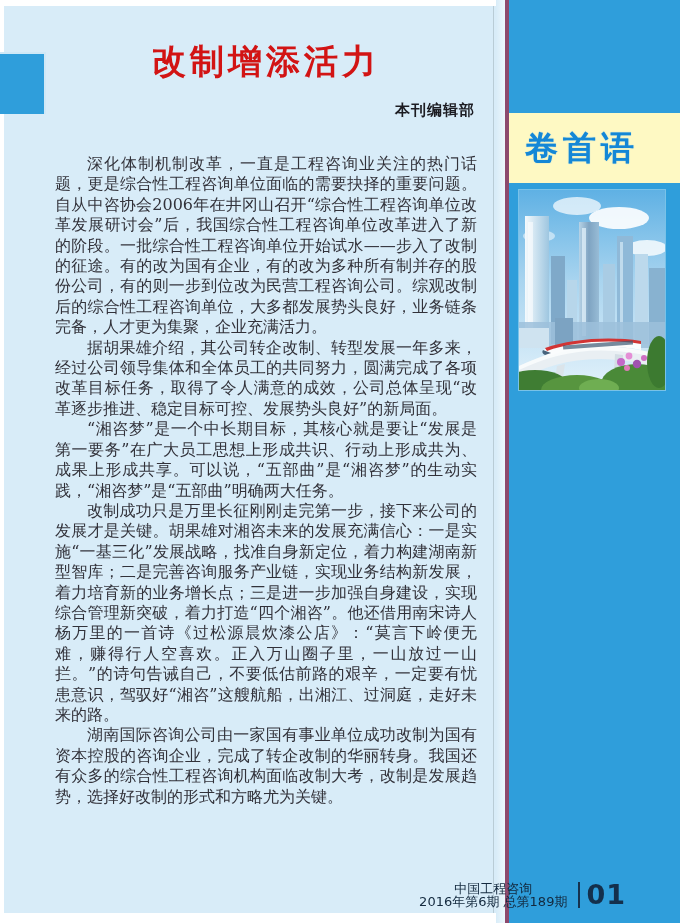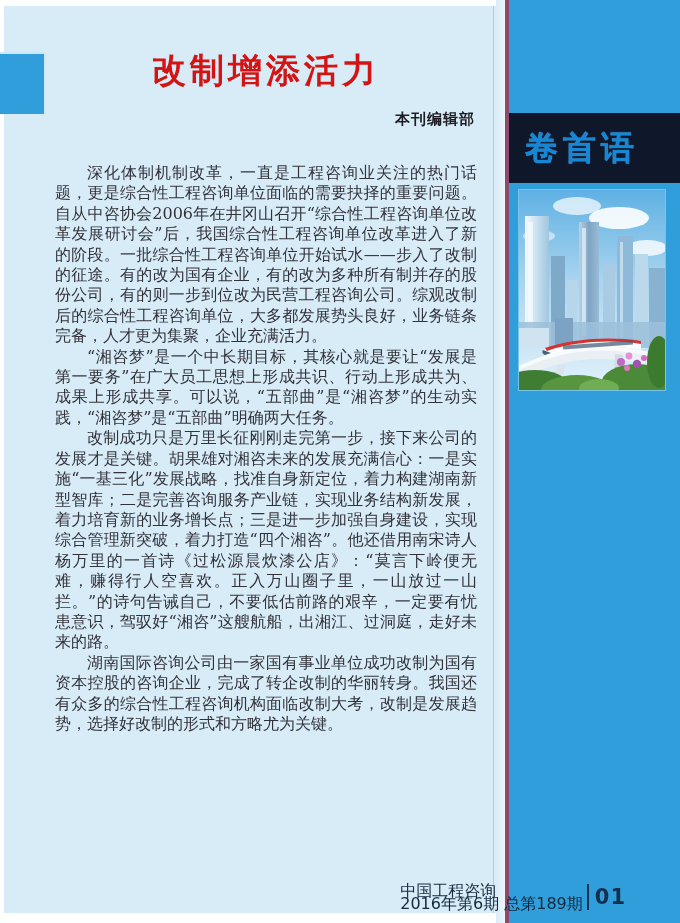--- a/index.html
+++ b/index.html
@@ -30,56 +30,56 @@
     background:#2f9edb;
     border-top:2px solid #cfe8f6;border-right:2px solid #cfe8f6;
   }
   
   .sidebar{
     position:absolute;left:509px;top:0;width:171px;height:923px;
     background:#2f9edb;
   }
   .label-band{
     position:absolute;left:0;top:113px;width:171px;height:70px;
-    background:#0f172a;display:flex;align-items:center;
+    background:#fef9c3;display:flex;align-items:center;
   }
   .section-label{
     margin-left:16px;
     font-family:"DejaVu Sans","Liberation Sans",sans-serif;
     font-weight:bold;font-size:33px;color:#1487d6;letter-spacing:5px;
     text-shadow:0 0 1px #5db2e8;
   }
   .photo-frame{
     position:absolute;left:10px;top:190px;width:146px;height:200px;
     box-shadow:0 0 0 1px #79c2e8;
     overflow:hidden;
   }
   .photo-frame svg{display:block;}
   
   .footer{
     position:absolute;right:54px;bottom:13px;
     display:flex;align-items:center;
     font-family:"DejaVu Sans","Liberation Sans",sans-serif;
   }
   .issue-block{
-    text-align:left;color:#13293e;font-size:16px;line-height:13px;
-    margin-right:4px;white-space:nowrap;
+    text-align:center;color:#13293e;font-size:13px;line-height:13px;
+    margin-right:11px;white-space:nowrap;
   }
   .footer-bar{
     width:2px;height:26px;background:#16324e;margin-right:6px;
   }
   .page-number{
-    font-size:21px;font-weight:bold;color:#14304c;letter-spacing:1px;
+    font-size:27px;font-weight:bold;color:#14304c;letter-spacing:1px;
   }
   
   .article{
     position:absolute;left:55px;top:6px;width:422px;
   }
   .page-title{
-    margin-top:44px;text-align:center;
+    margin-top:35px;text-align:center;
     font-size:34px;font-weight:bold;color:#d21414;letter-spacing:4px;
     line-height:40px;
   }
   .author{
     margin-top:20px;text-align:right;
     font-size:15px;font-weight:bold;color:#1c1c22;letter-spacing:1px;
     padding-right:2px;
   }
   .body-text{margin-top:34px;}
   .body-text p{
@@ -170,18 +170,19 @@
     <div class="footer-bar"></div>
     <div class="page-number">01</div>
   </div>
 </div>
 
 <div class="article">
   <div class="page-title">改制增添活力</div>
   <div class="author">本刊编辑部</div>
   <div class="body-text">
     <p>深化体制机制改革，一直是工程咨询业关注的热门话题，更是综合性工程咨询单位面临的需要抉择的重要问题。自从中咨协会2006年在井冈山召开“综合性工程咨询单位改革发展研讨会”后，我国综合性工程咨询单位改革进入了新的阶段。一批综合性工程咨询单位开始试水——步入了改制的征途。有的改为国有企业，有的改为多种所有制并存的股份公司，有的则一步到位改为民营工程咨询公司。综观改制后的综合性工程咨询单位，大多都发展势头良好，业务链条完备，人才更为集聚，企业充满活力。</p>
+    <p>据胡果雄介绍，其公司转企改制、转型发展一年多来，经过公司领导集体和全体员工的共同努力，圆满完成了各项改革目标任务，取得了令人满意的成效，公司总体呈现“改革逐步推进、稳定目标可控、发展势头良好”的新局面。</p>
     <p>“湘咨梦”是一个中长期目标，其核心就是要让“发展是第一要务”在广大员工思想上形成共识、行动上形成共为、成果上形成共享。可以说，“五部曲”是“湘咨梦”的生动实践，“湘咨梦”是“五部曲”明确两大任务。</p>
     <p>改制成功只是万里长征刚刚走完第一步，接下来公司的发展才是关键。胡果雄对湘咨未来的发展充满信心：一是实施“一基三化”发展战略，找准自身新定位，着力构建湖南新型智库；二是完善咨询服务产业链，实现业务结构新发展，着力培育新的业务增长点；三是进一步加强自身建设，实现综合管理新突破，着力打造“四个湘咨”。他还借用南宋诗人杨万里的一首诗《过松源晨炊漆公店》：“莫言下岭便无难，赚得行人空喜欢。正入万山圈子里，一山放过一山拦。”的诗句告诫自己，不要低估前路的艰辛，一定要有忧患意识，驾驭好“湘咨”这艘航船，出湘江、过洞庭，走好未来的路。</p>
     <p>湖南国际咨询公司由一家国有事业单位成功改制为国有资本控股的咨询企业，完成了转企改制的华丽转身。我国还有众多的综合性工程咨询机构面临改制大考，改制是发展趋势，选择好改制的形式和方略尤为关键。</p>
 
   </div>
 </div>
 
 </body></html>

